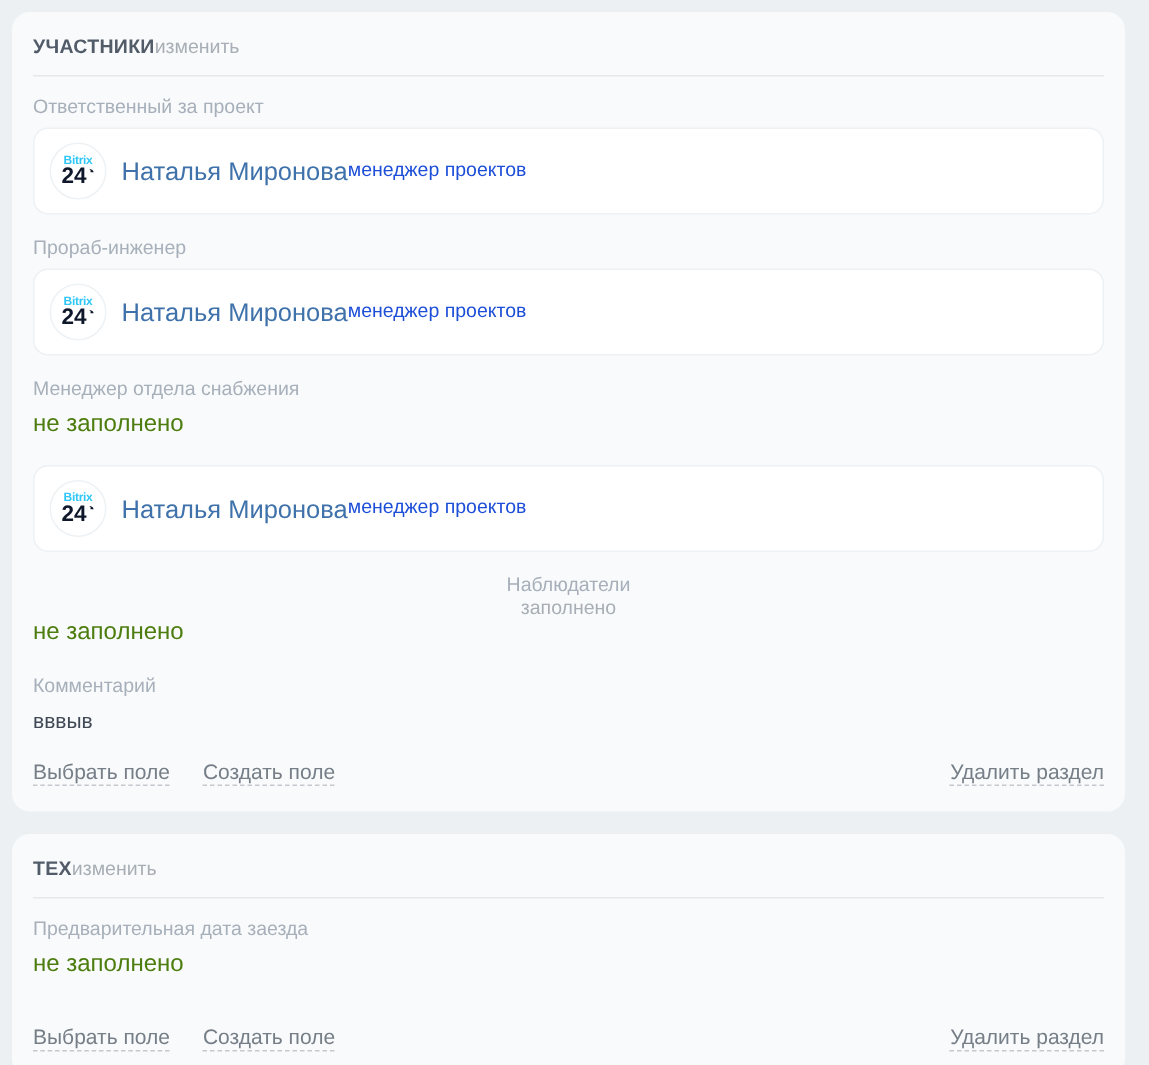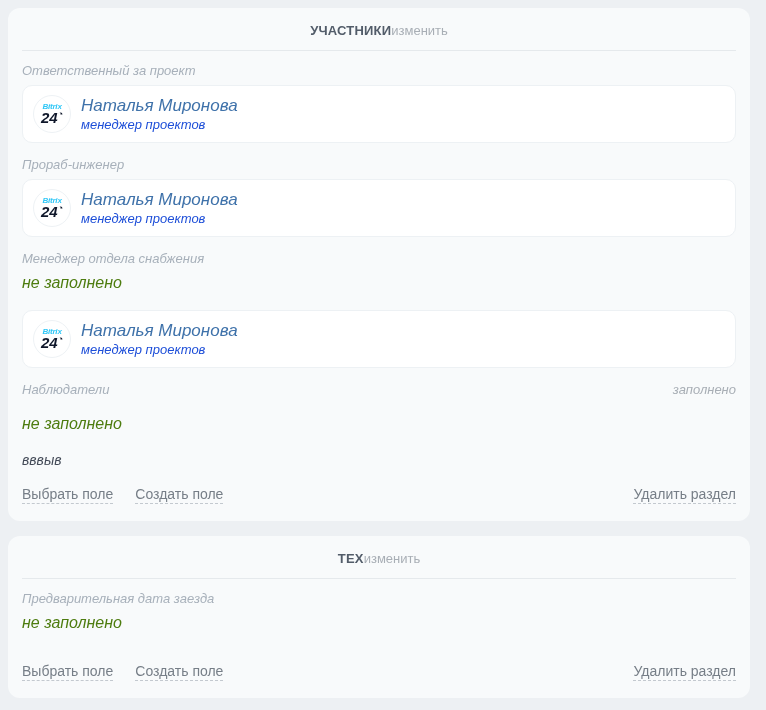--- a/index.html
+++ b/index.html
@@ -11,50 +11,51 @@
   }
   .section {
     background: #f8fafb;
     border-radius: 12px;
     padding: 0 14px;
     width: 742px;
   }
   .section + .section { margin-top: 15px; }
   .sec-head {
     display: flex;
-    justify-content: center;
+    justify-content: flex-start;
     align-items: center;
     padding: 15px 0 12px;
     border-bottom: 1px solid #e5e9ec;
   }
   .sec-title {
     font-size: 13px;
     font-weight: 600;
     color: #525c69;
     text-transform: uppercase;
     letter-spacing: .2px;
   }
   .sec-edit {
     font-size: 13px;
     color: #a8aeb5;
     cursor: pointer;
     text-decoration: none;
   }
-  .sec-body { padding-top: 12px; font-style: italic; }
+  .sec-body { padding-top: 12px; }
   .f-label {
     font-size: 13px;
     color: #a7b0ba;
     margin-bottom: 7px;
     line-height: 15px;
   }
   .f-label-row {
     display: flex;
     justify-content: space-between;
     align-items: center;
-    margin-bottom: 17px;
+    margin-bottom: 0;
+    flex-direction: column;
   }
   .f-label-row .f-label { margin-bottom: 0; }
   .inline-action {
     font-size: 13px;
     color: #a8aeb5;
     text-decoration: none;
     cursor: pointer;
   }
   .user-card {
     background: #ffffff;
@@ -92,21 +93,21 @@
     color: #0f172a;
     line-height: 0.95;
     display: flex;
     align-items: flex-start;
   }
   .av-clock {
     font-size: 9px;
     line-height: 1;
     margin-top: -1px;
   }
-  .user-info { display: flex; flex-direction: column; }
+  .user-info { display: flex; flex-direction: row; }
   .user-name {
     font-size: 17px;
     color: #3f72aa;
     text-decoration: none;
     cursor: pointer;
     line-height: 21px;
   }
   .user-role {
     font-size: 13px;
     color: #1d4ed8;
@@ -210,20 +211,21 @@
 
     <div class="empty-field">
       <div class="f-label-row">
         <div class="f-label">Наблюдатели</div>
         <a class="inline-action">заполнено</a>
       </div>
       <div class="empty-value">не заполнено</div>
     </div>
 
     <div>
+      <div class="f-label">Комментарий</div>
       <div class="text-value">вввыв</div>
     </div>
 
   </div>
   <div class="sec-footer">
     <a class="footer-link">Выбрать поле</a>
     <a class="footer-link">Создать поле</a>
     <a class="footer-link delete">Удалить раздел</a>
   </div>
 </div>

